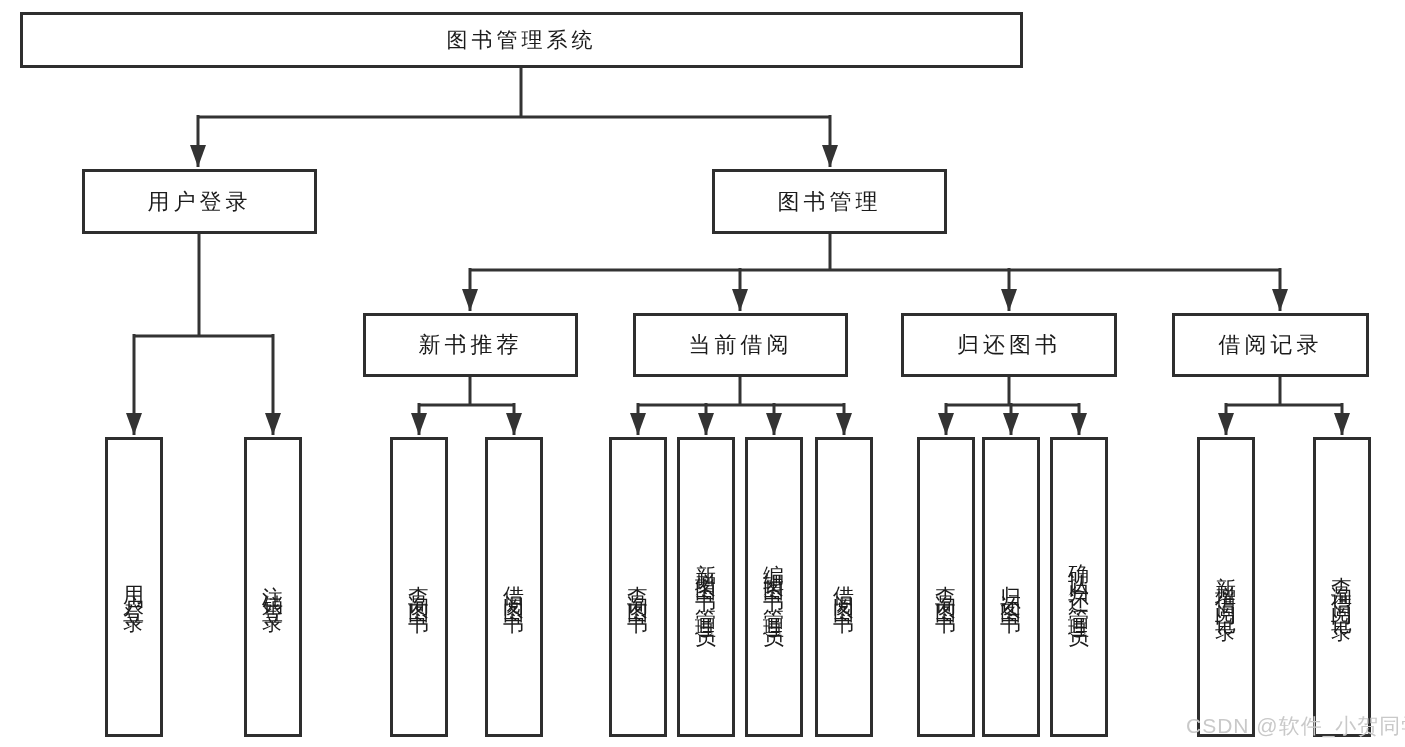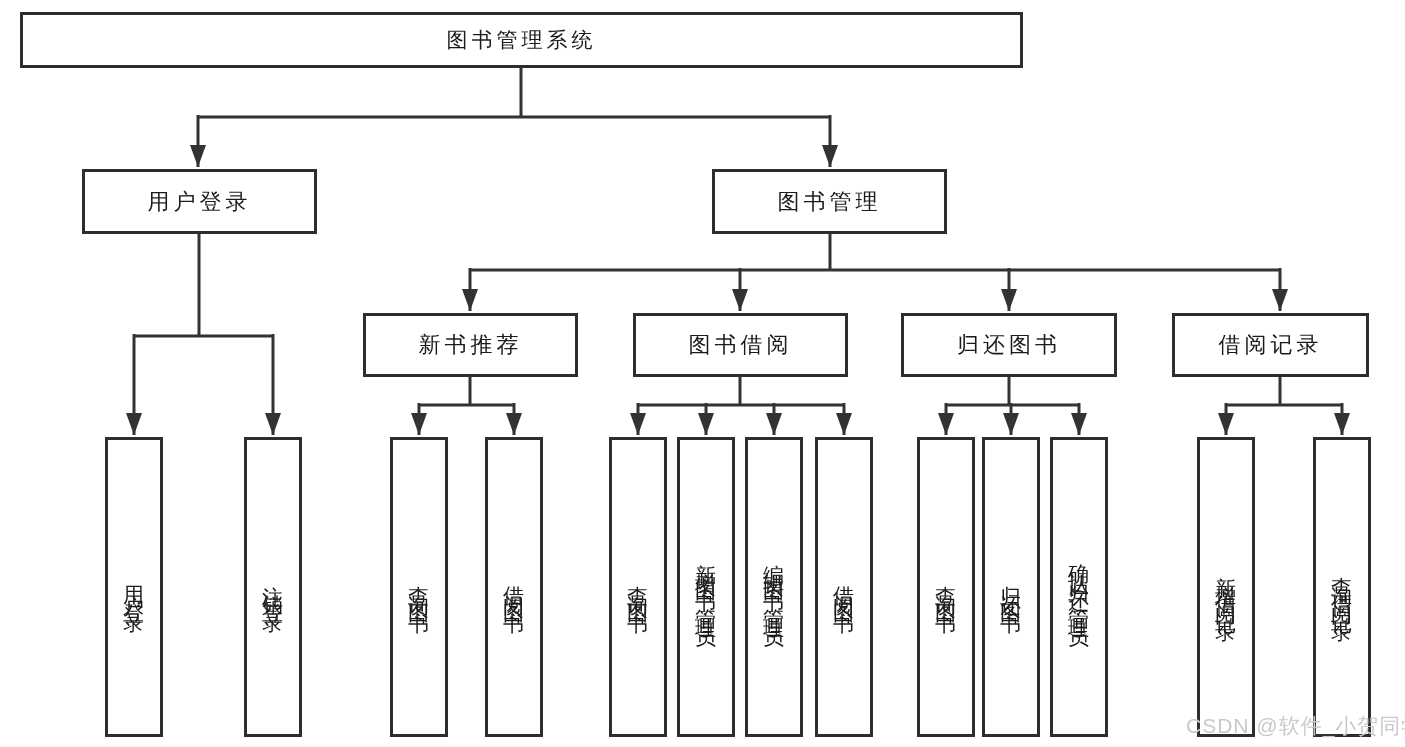--- a/index.html
+++ b/index.html
@@ -136,21 +136,21 @@
     <span>用户登录</span>
   </div>
   <div class="box lvl2" style="left:712px">
     <span>图书管理</span>
   </div>
 
   <div class="box lvl3" style="left:363px">
     <span>新书推荐</span>
   </div>
   <div class="box lvl3" style="left:633px">
-    <span>图书借阅</span>
+    <span>当前借阅</span>
   </div>
   <div class="box lvl3" style="left:901px; width:216px">
     <span>归还图书</span>
   </div>
   <div class="box lvl3" style="left:1172px; width:197px">
     <span>借阅记录</span>
   </div>
 
   <div class="box leaf" style="left:105px">
     <span class="vtext">用户登录</span>

